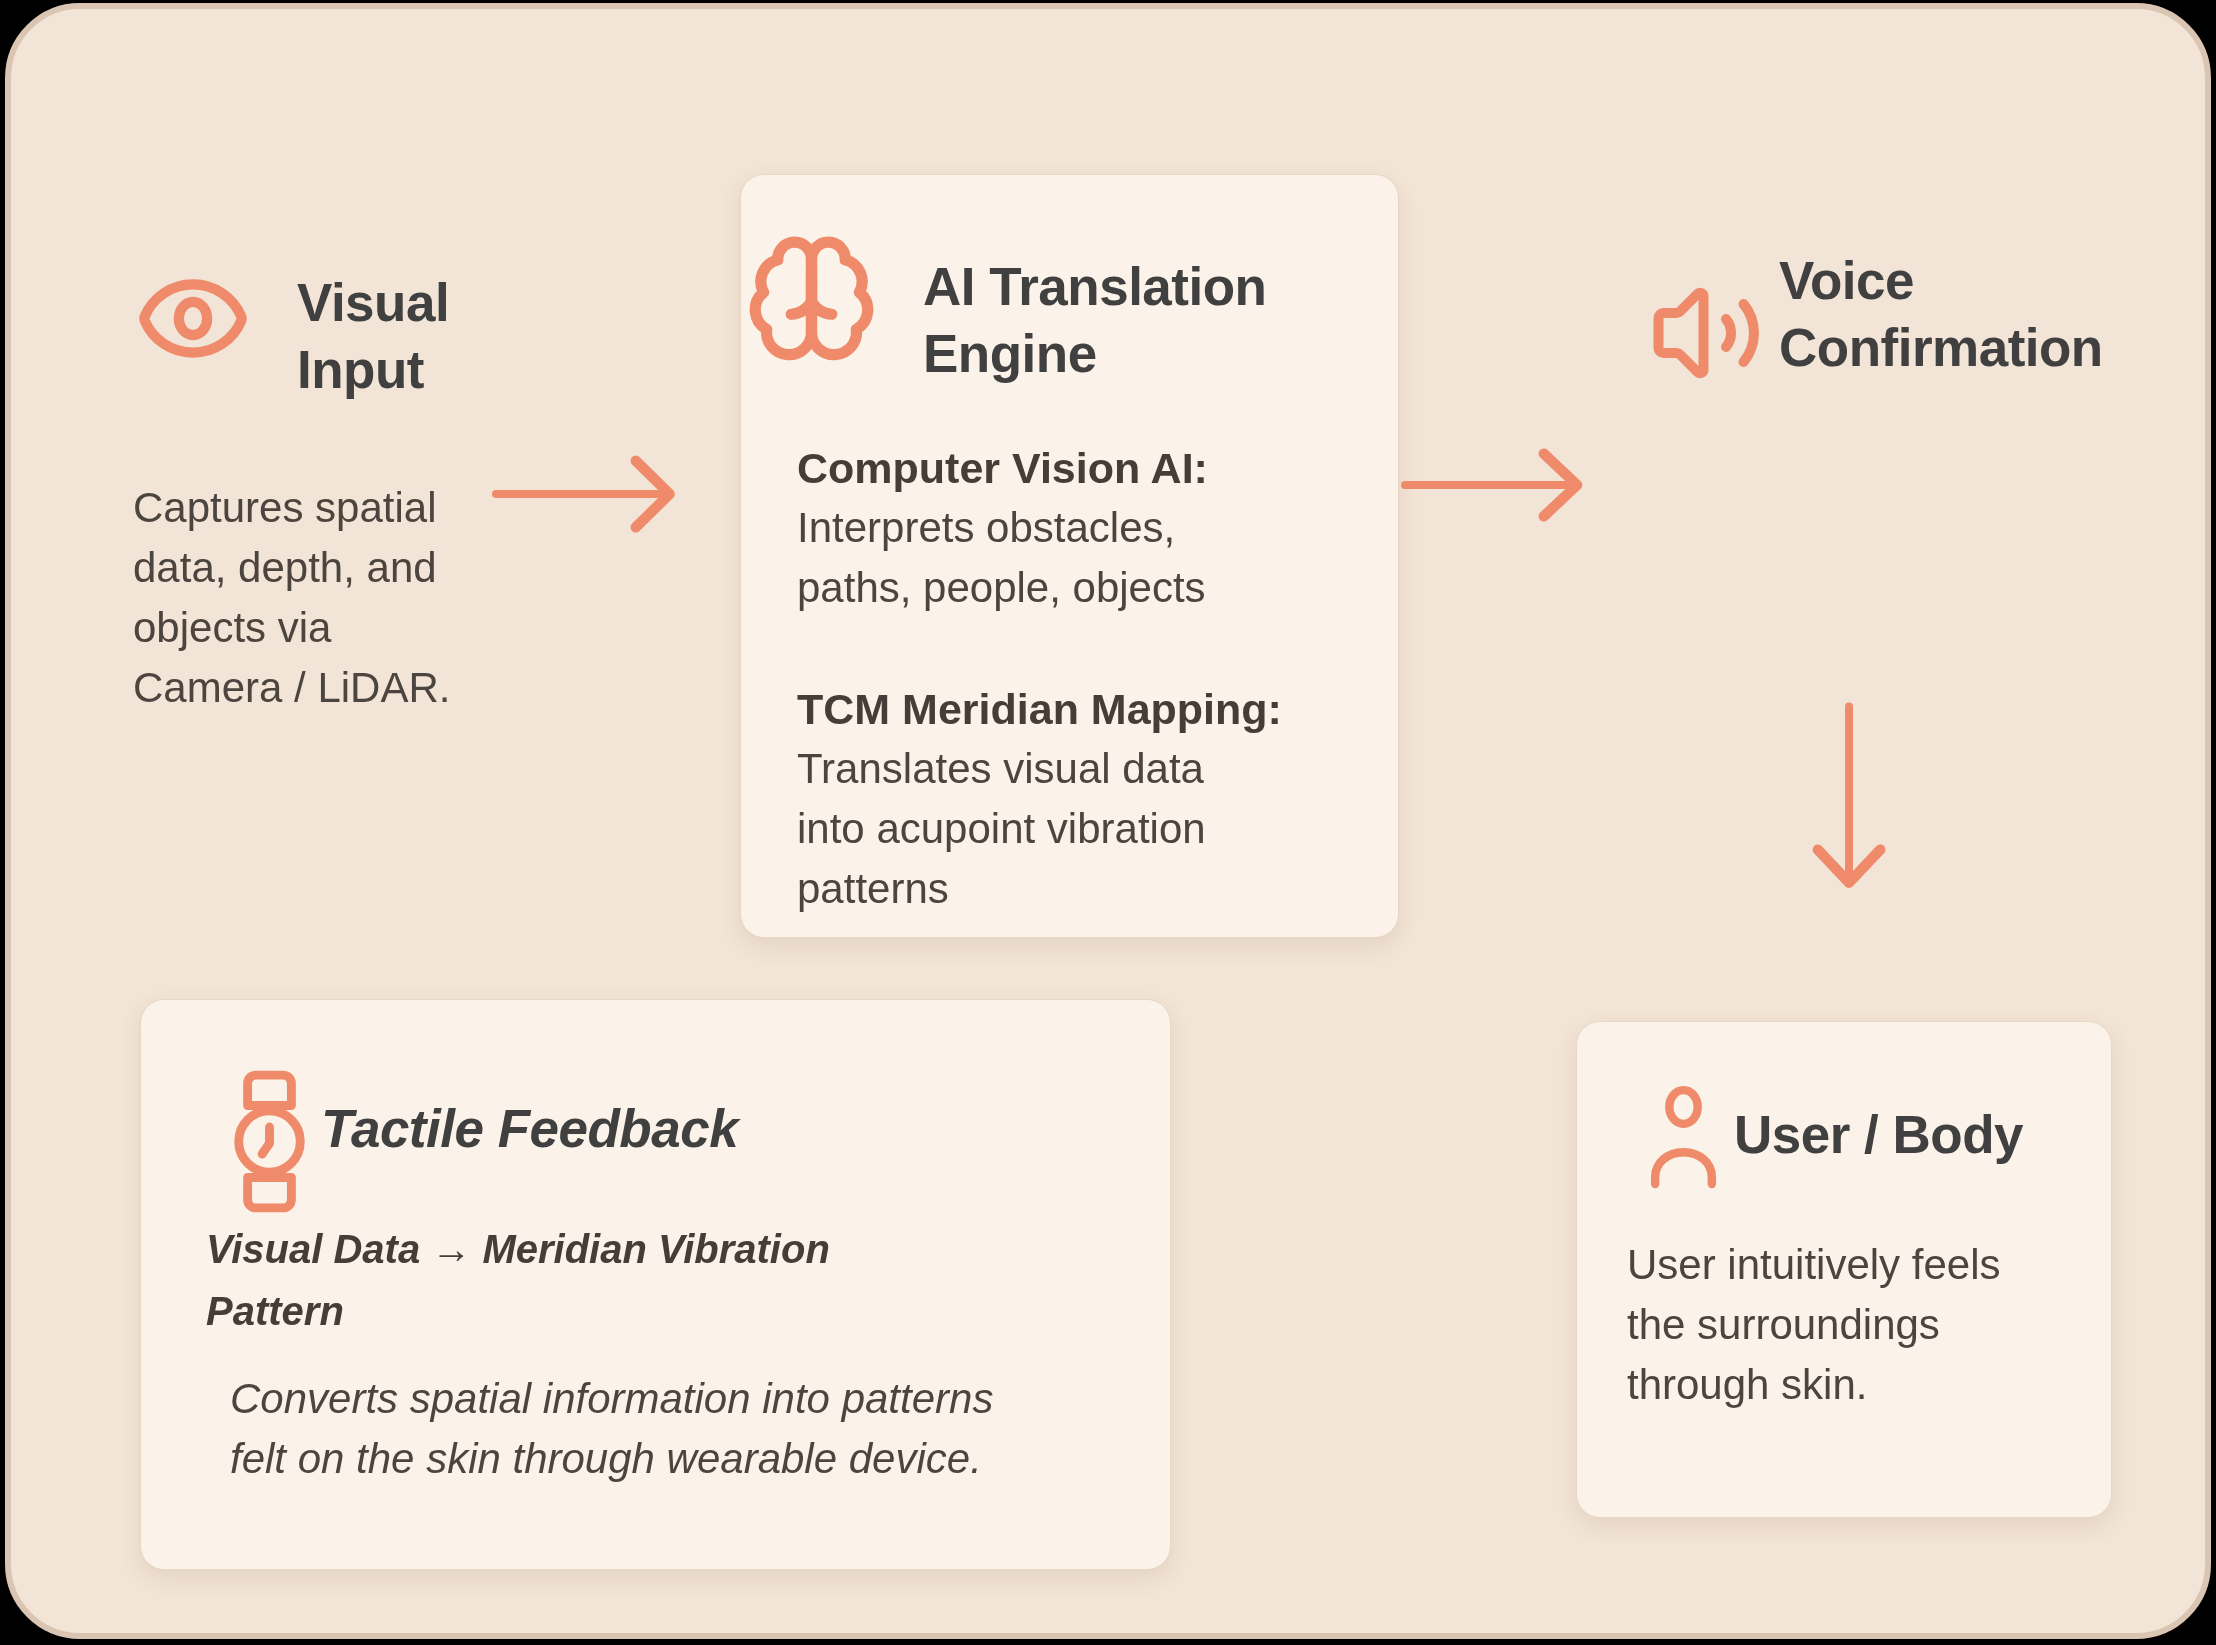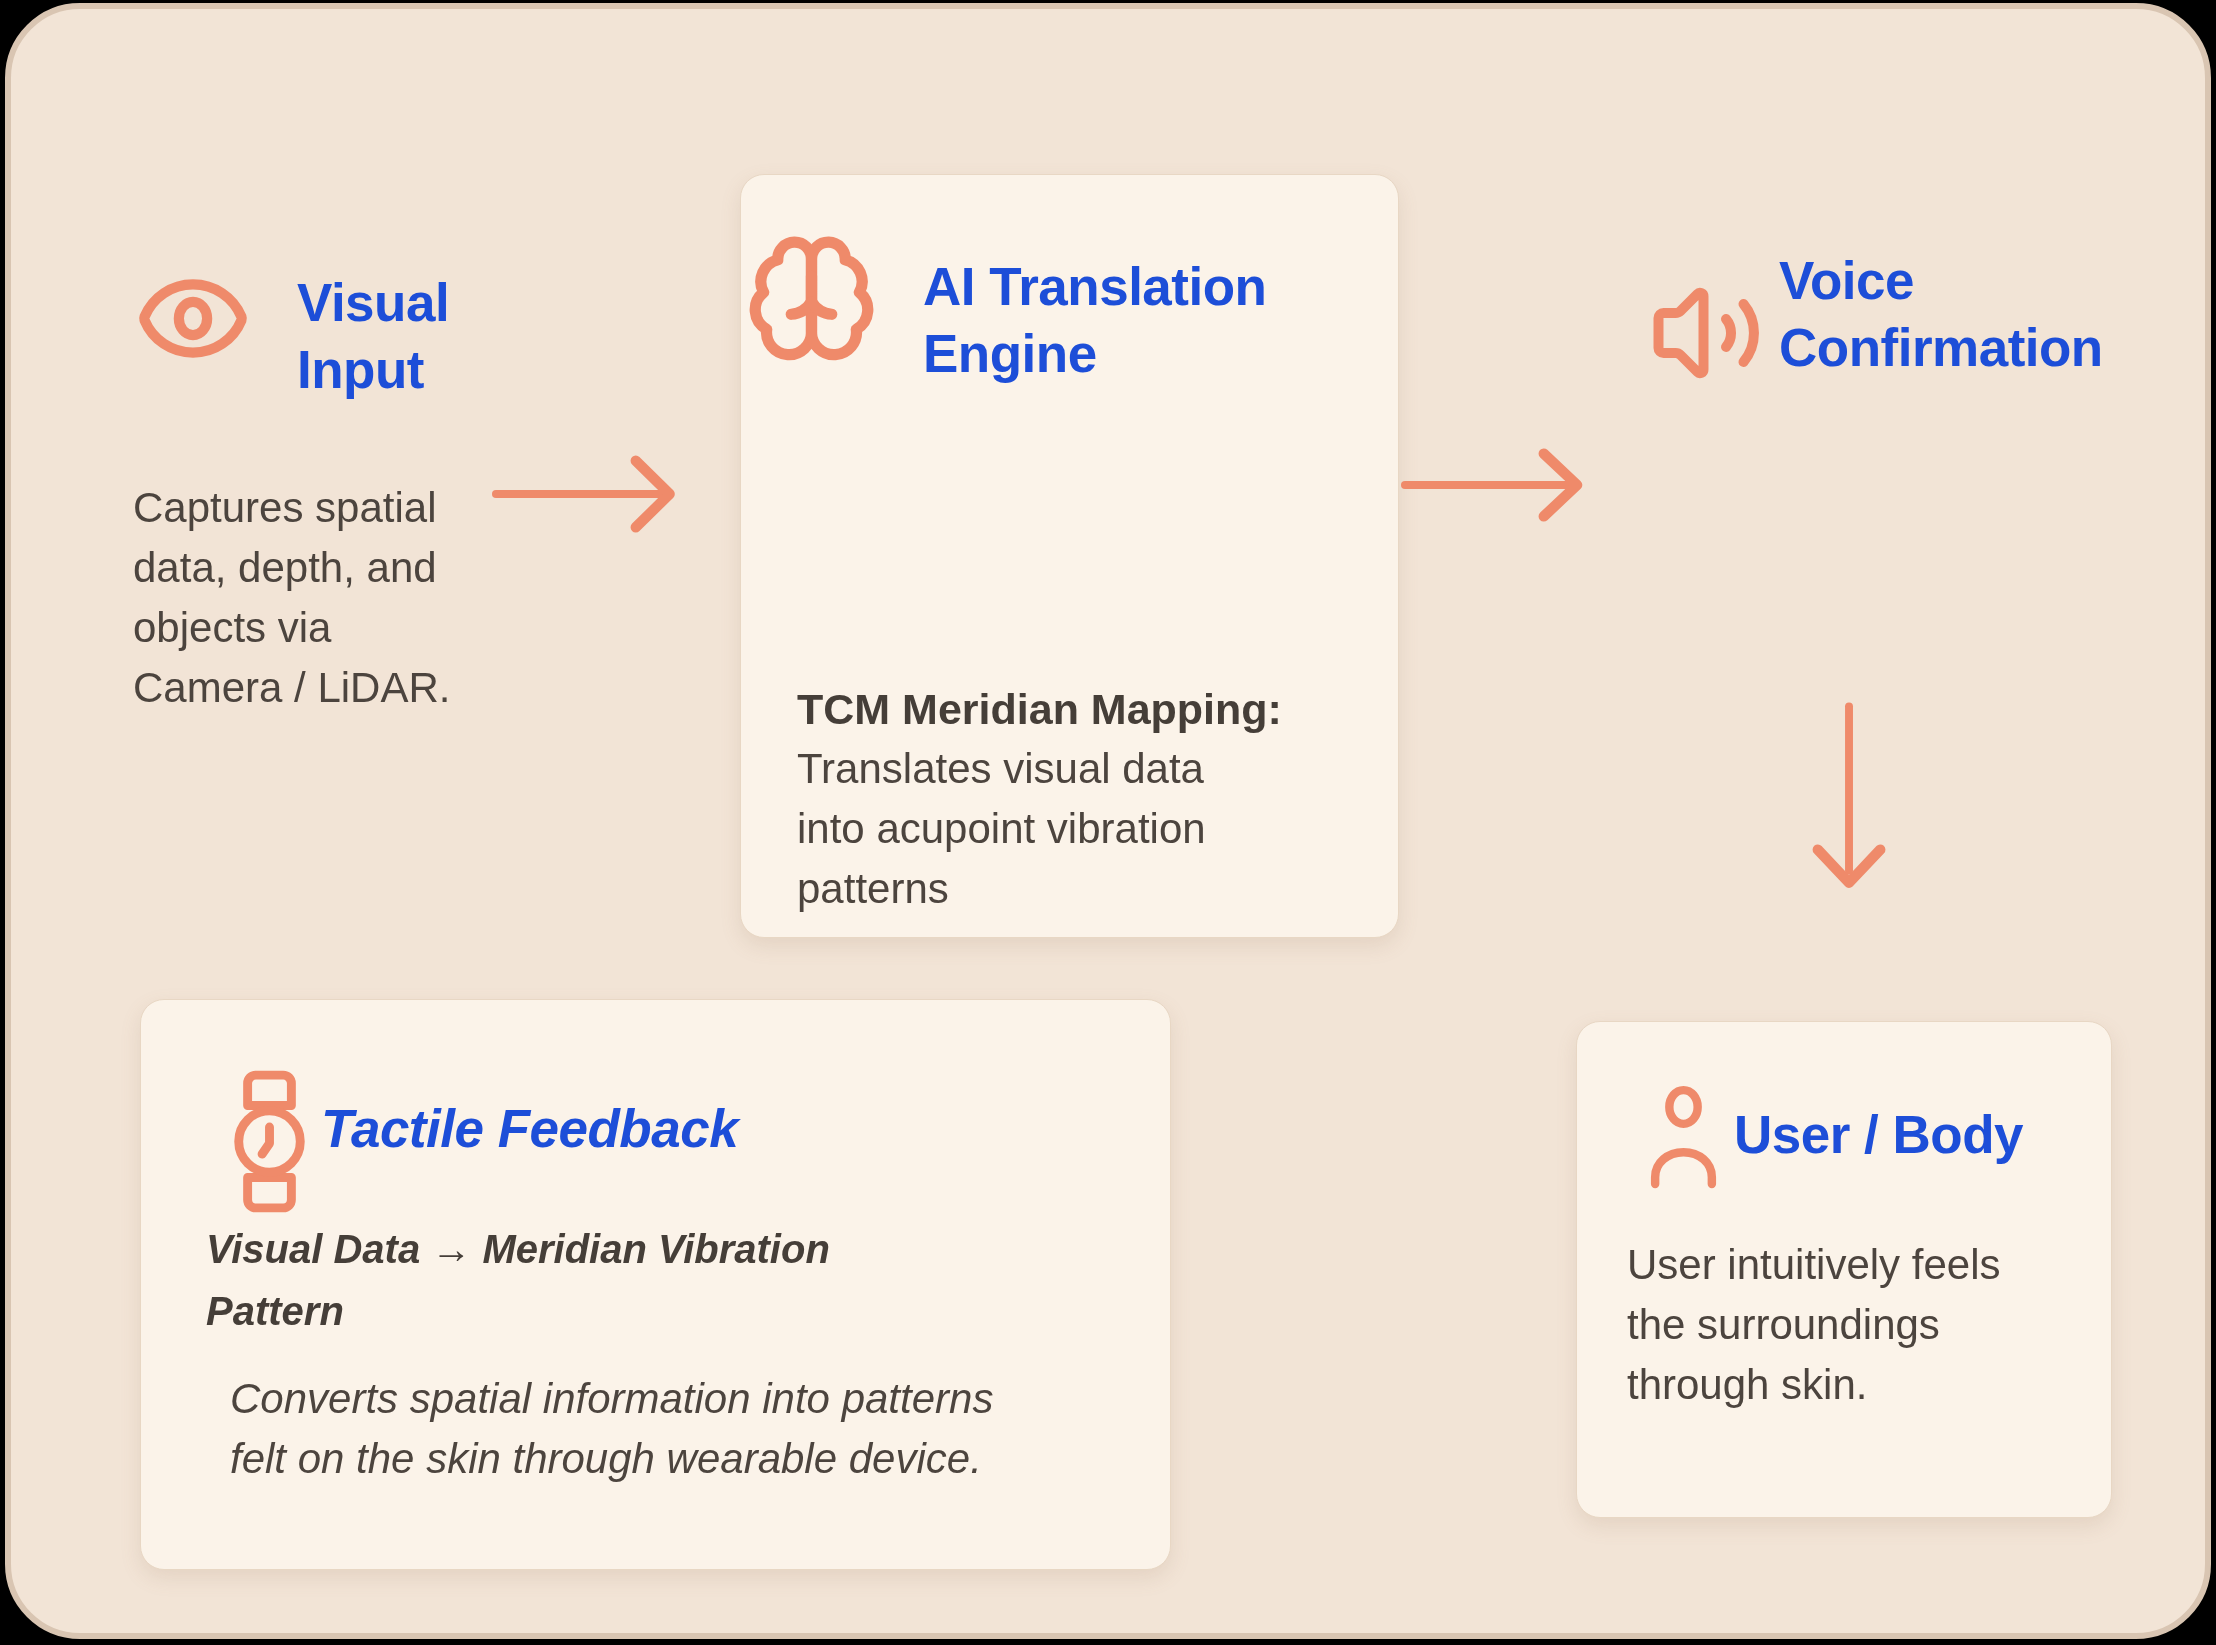--- a/index.html
+++ b/index.html
@@ -10,21 +10,21 @@
     color:#4A433C;
   }
   .canvas{
     position:absolute;left:5px;top:3px;width:2206px;height:1636px;
     box-sizing:border-box;
     background:#F2E4D6;
     border:6.5px solid #D9C5B2;
     border-radius:75px;
   }
   .abs{position:absolute;}
-  .h2{font-size:53px;font-weight:700;line-height:67px;letter-spacing:-0.5px;color:#1d4ed8;}
+  .h2{font-size:53px;font-weight:700;line-height:67px;letter-spacing:-0.5px;color:#404040;}
   .h2 div{white-space:nowrap;}
   .p{font-size:42px;line-height:60px;color:#4C443E;}
   .p div{white-space:nowrap;}
   .b{font-weight:700;font-size:43px;color:#453E38;}
   .it{font-style:italic;}
   .icon{stroke:#EF8A6A;fill:none;stroke-linecap:round;stroke-linejoin:round;}
   .arrow path{stroke:#EF8A6A;fill:none;stroke-linecap:round;stroke-linejoin:round;}
   .card{
     position:absolute;box-sizing:border-box;
     background:#FBF3E9;
@@ -92,20 +92,25 @@
       <path d="M12 5a3 3 0 1 0-5.997.125 4 4 0 0 0-2.526 5.77 4 4 0 0 0 .556 6.588A4 4 0 1 0 12 18Z"></path>
       <path d="M12 5a3 3 0 1 1 5.997.125 4 4 0 0 1 2.526 5.77 4 4 0 0 1-.556 6.588A4 4 0 1 1 12 18Z"></path>
       <path d="M12 8v5.5"></path>
       <path d="M12 12.6c-.9 1.4-2.1 2.1-3.6 2.2"></path>
       <path d="M12 12.6c.9 1.4 2.1 2.1 3.6 2.2"></path>
     </svg>
     <div id="ai-title" class="abs h2">
       <div>AI Translation</div>
       <div>Engine</div>
     </div>
+    <div id="ai-block1" class="abs p">
+      <div class="b">Computer Vision AI:</div>
+      <div>Interprets obstacles,</div>
+      <div>paths, people, objects</div>
+    </div>
     <div id="ai-block2" class="abs p">
       <div class="b">TCM Meridian Mapping:</div>
       <div>Translates visual data</div>
       <div>into acupoint vibration</div>
       <div>patterns</div>
     </div>
   </div>
 
   <svg id="arrow2" class="abs arrow" width="199" height="85" viewBox="0 0 400 170">
     <path d="M12 84H346" stroke-width="16"></path>

